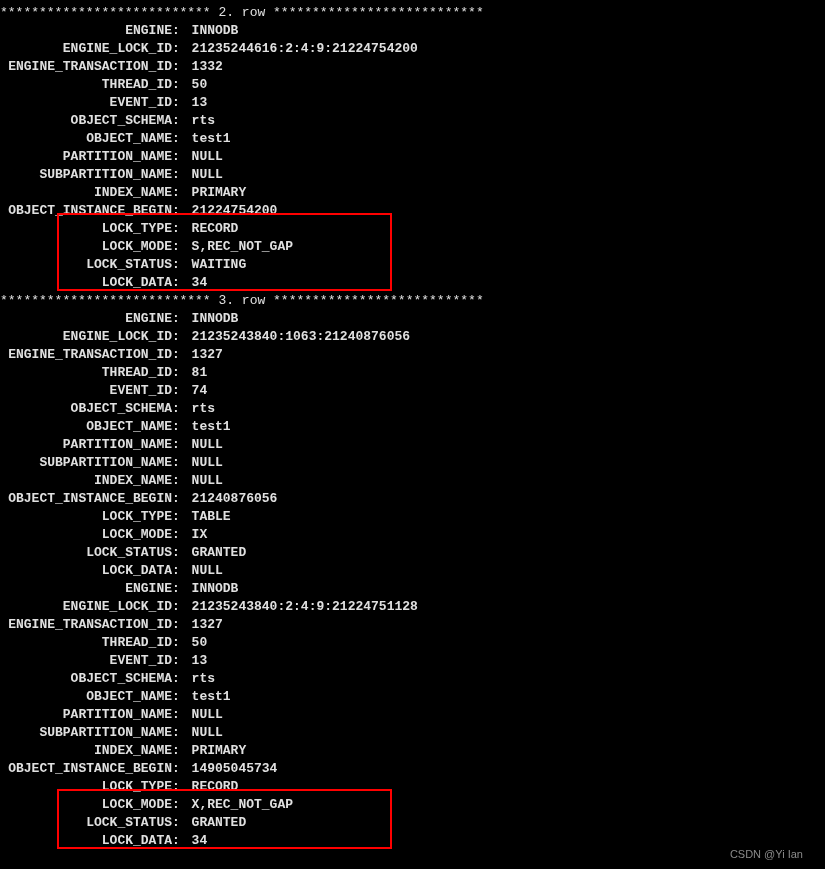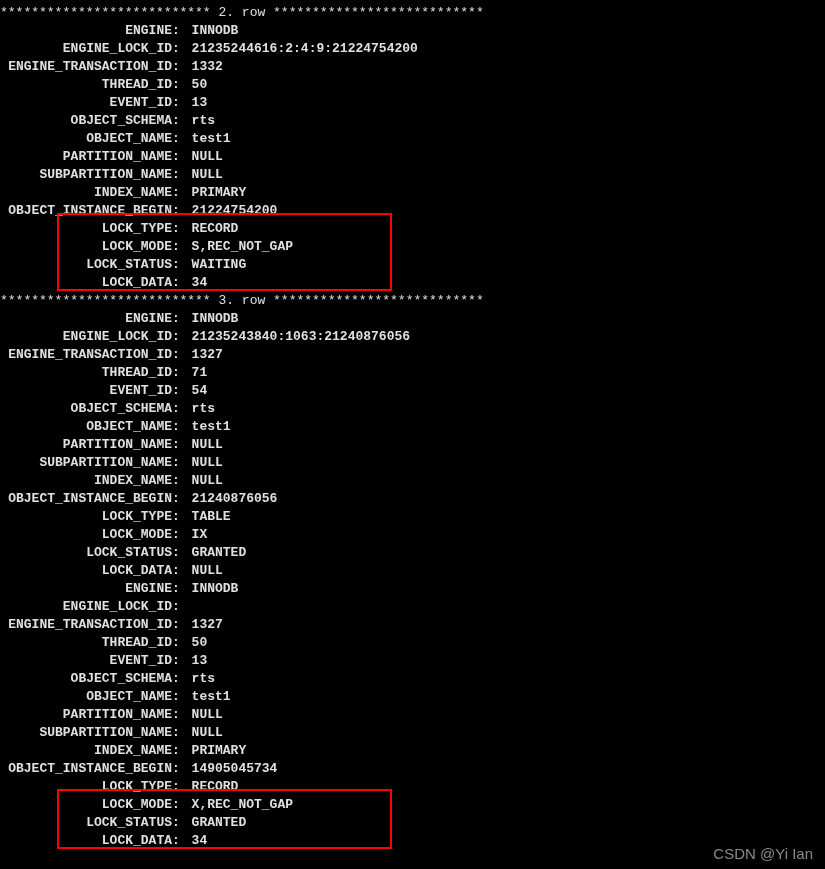--- a/index.html
+++ b/index.html
@@ -38,24 +38,24 @@
     color: #e0e0e0;
   }
   .highlight-box {
     position: absolute;
     border: 2px solid #ff0000;
     pointer-events: none;
   }
   .watermark {
     position: absolute;
     bottom: 6px;
-    right: 12px;
+    right: 22px;
     color: #8a8a8a;
     font-family: Arial, sans-serif;
-    font-size: 15px;
+    font-size: 11px;
   }
 </style>
 </head>
 <body>
 
 <div id="terminal">
     <div class="row-sep">*************************** 2. row ***************************</div>
     <div class="field-line"><span class="field-label">ENGINE</span><span class="field-colon">: </span><span class="field-value">INNODB</span></div>
     <div class="field-line"><span class="field-label">ENGINE_LOCK_ID</span><span class="field-colon">: </span><span class="field-value">21235244616:2:4:9:21224754200</span></div>
     <div class="field-line"><span class="field-label">ENGINE_TRANSACTION_ID</span><span class="field-colon">: </span><span class="field-value">1332</span></div>
@@ -68,34 +68,34 @@
     <div class="field-line"><span class="field-label">INDEX_NAME</span><span class="field-colon">: </span><span class="field-value">PRIMARY</span></div>
     <div class="field-line"><span class="field-label">OBJECT_INSTANCE_BEGIN</span><span class="field-colon">: </span><span class="field-value">21224754200</span></div>
     <div class="field-line"><span class="field-label">LOCK_TYPE</span><span class="field-colon">: </span><span class="field-value">RECORD</span></div>
     <div class="field-line"><span class="field-label">LOCK_MODE</span><span class="field-colon">: </span><span class="field-value">S,REC_NOT_GAP</span></div>
     <div class="field-line"><span class="field-label">LOCK_STATUS</span><span class="field-colon">: </span><span class="field-value">WAITING</span></div>
     <div class="field-line"><span class="field-label">LOCK_DATA</span><span class="field-colon">: </span><span class="field-value">34</span></div>
     <div class="row-sep">*************************** 3. row ***************************</div>
     <div class="field-line"><span class="field-label">ENGINE</span><span class="field-colon">: </span><span class="field-value">INNODB</span></div>
     <div class="field-line"><span class="field-label">ENGINE_LOCK_ID</span><span class="field-colon">: </span><span class="field-value">21235243840:1063:21240876056</span></div>
     <div class="field-line"><span class="field-label">ENGINE_TRANSACTION_ID</span><span class="field-colon">: </span><span class="field-value">1327</span></div>
-    <div class="field-line"><span class="field-label">THREAD_ID</span><span class="field-colon">: </span><span class="field-value">71</span></div>
-    <div class="field-line"><span class="field-label">EVENT_ID</span><span class="field-colon">: </span><span class="field-value">54</span></div>
+    <div class="field-line"><span class="field-label">THREAD_ID</span><span class="field-colon">: </span><span class="field-value">81</span></div>
+    <div class="field-line"><span class="field-label">EVENT_ID</span><span class="field-colon">: </span><span class="field-value">74</span></div>
     <div class="field-line"><span class="field-label">OBJECT_SCHEMA</span><span class="field-colon">: </span><span class="field-value">rts</span></div>
     <div class="field-line"><span class="field-label">OBJECT_NAME</span><span class="field-colon">: </span><span class="field-value">test1</span></div>
     <div class="field-line"><span class="field-label">PARTITION_NAME</span><span class="field-colon">: </span><span class="field-value">NULL</span></div>
     <div class="field-line"><span class="field-label">SUBPARTITION_NAME</span><span class="field-colon">: </span><span class="field-value">NULL</span></div>
     <div class="field-line"><span class="field-label">INDEX_NAME</span><span class="field-colon">: </span><span class="field-value">NULL</span></div>
     <div class="field-line"><span class="field-label">OBJECT_INSTANCE_BEGIN</span><span class="field-colon">: </span><span class="field-value">21240876056</span></div>
     <div class="field-line"><span class="field-label">LOCK_TYPE</span><span class="field-colon">: </span><span class="field-value">TABLE</span></div>
     <div class="field-line"><span class="field-label">LOCK_MODE</span><span class="field-colon">: </span><span class="field-value">IX</span></div>
     <div class="field-line"><span class="field-label">LOCK_STATUS</span><span class="field-colon">: </span><span class="field-value">GRANTED</span></div>
     <div class="field-line"><span class="field-label">LOCK_DATA</span><span class="field-colon">: </span><span class="field-value">NULL</span></div>
     <div class="field-line"><span class="field-label">ENGINE</span><span class="field-colon">: </span><span class="field-value">INNODB</span></div>
-    <div class="field-line"><span class="field-label">ENGINE_LOCK_ID</span><span class="field-colon">: </span></div>
+    <div class="field-line"><span class="field-label">ENGINE_LOCK_ID</span><span class="field-colon">: </span><span class="field-value">21235243840:2:4:9:21224751128</span></div>
     <div class="field-line"><span class="field-label">ENGINE_TRANSACTION_ID</span><span class="field-colon">: </span><span class="field-value">1327</span></div>
     <div class="field-line"><span class="field-label">THREAD_ID</span><span class="field-colon">: </span><span class="field-value">50</span></div>
     <div class="field-line"><span class="field-label">EVENT_ID</span><span class="field-colon">: </span><span class="field-value">13</span></div>
     <div class="field-line"><span class="field-label">OBJECT_SCHEMA</span><span class="field-colon">: </span><span class="field-value">rts</span></div>
     <div class="field-line"><span class="field-label">OBJECT_NAME</span><span class="field-colon">: </span><span class="field-value">test1</span></div>
     <div class="field-line"><span class="field-label">PARTITION_NAME</span><span class="field-colon">: </span><span class="field-value">NULL</span></div>
     <div class="field-line"><span class="field-label">SUBPARTITION_NAME</span><span class="field-colon">: </span><span class="field-value">NULL</span></div>
     <div class="field-line"><span class="field-label">INDEX_NAME</span><span class="field-colon">: </span><span class="field-value">PRIMARY</span></div>
     <div class="field-line"><span class="field-label">OBJECT_INSTANCE_BEGIN</span><span class="field-colon">: </span><span class="field-value">14905045734</span></div>
     <div class="field-line"><span class="field-label">LOCK_TYPE</span><span class="field-colon">: </span><span class="field-value">RECORD</span></div>

